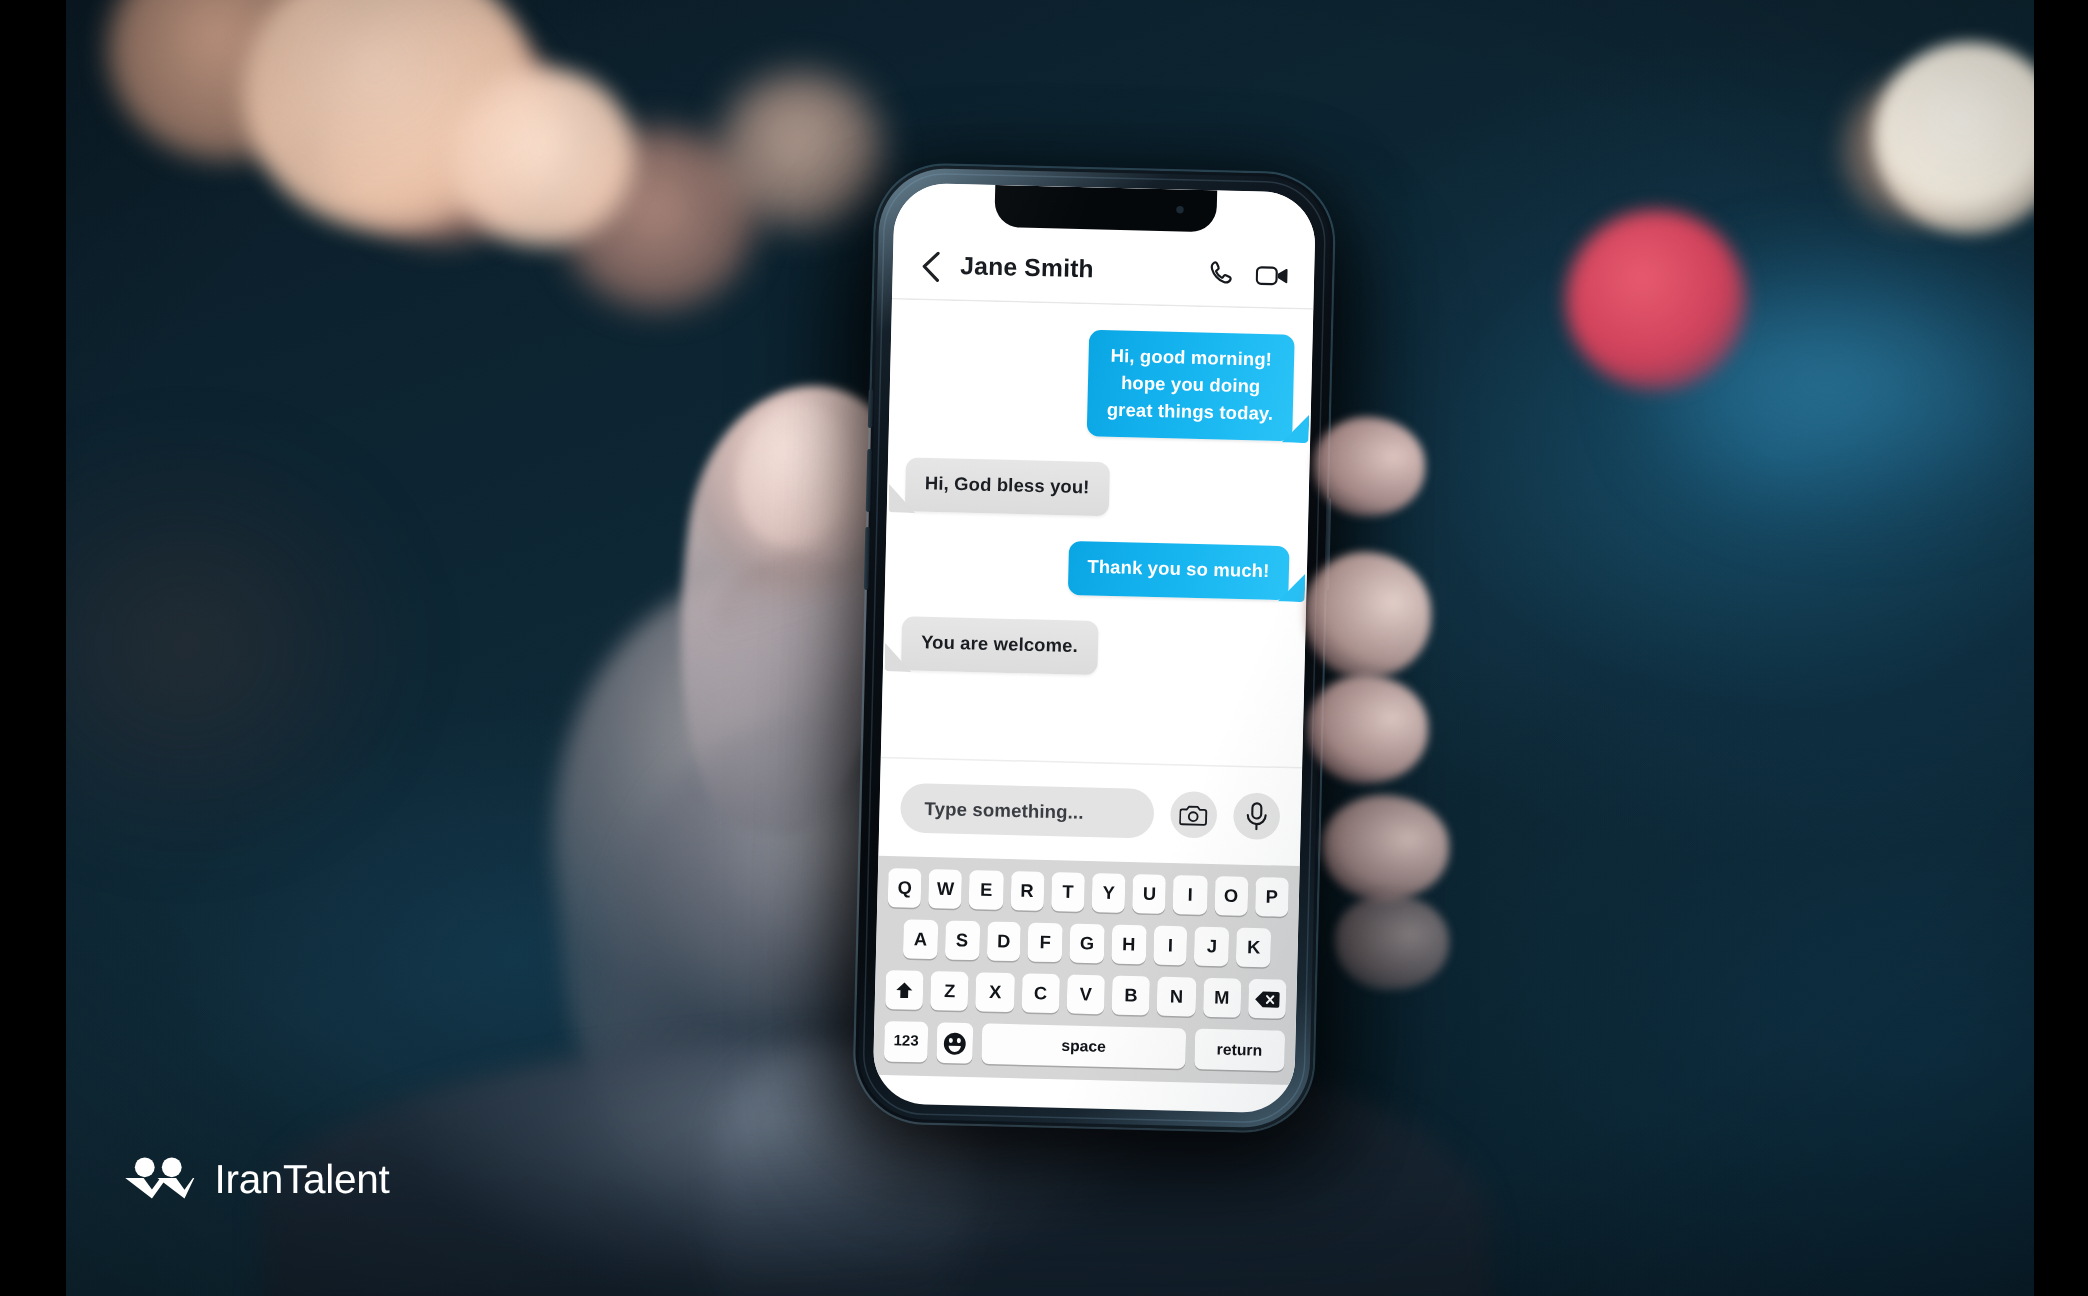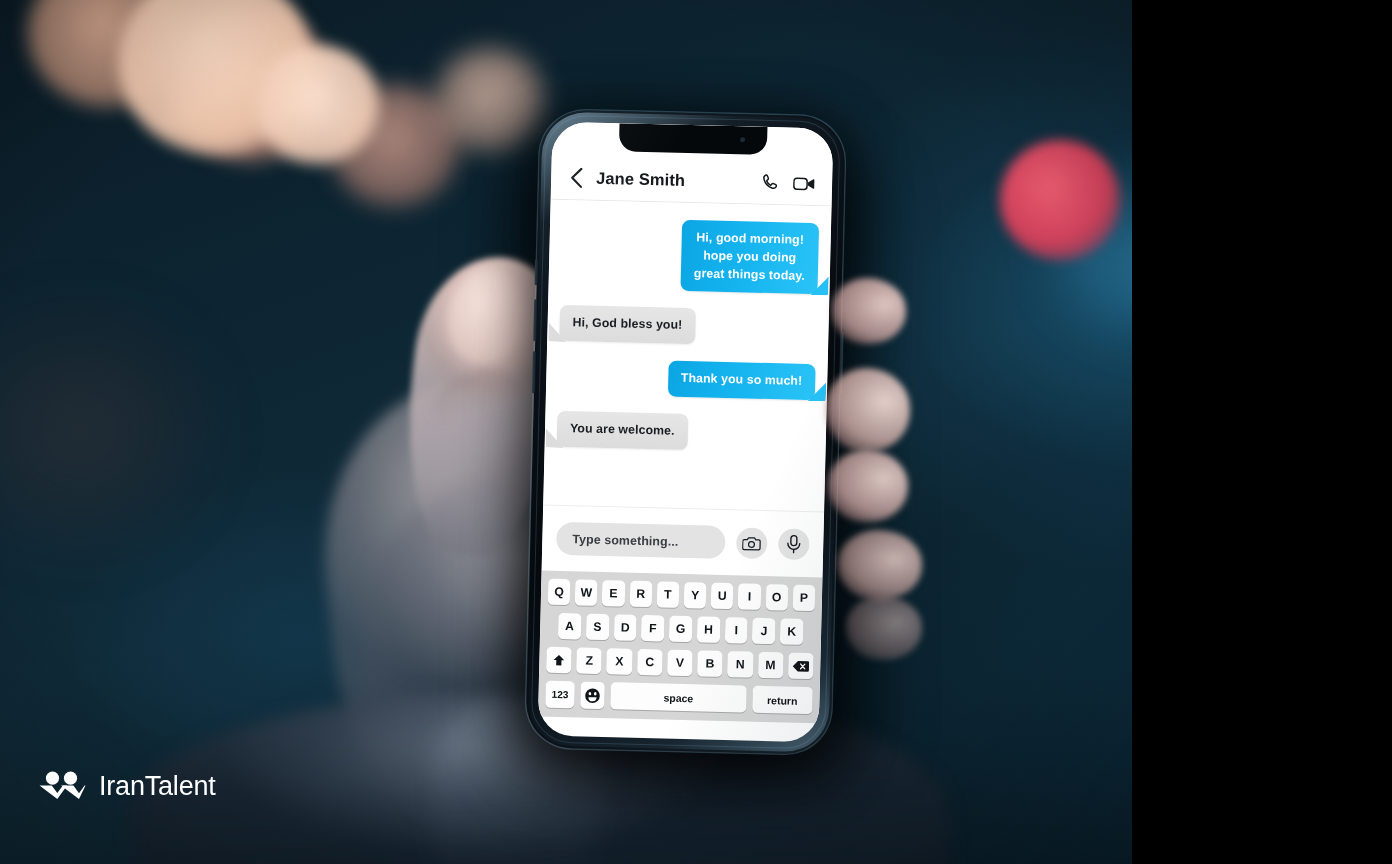--- a/index.html
+++ b/index.html
@@ -1,23 +1,24 @@
 <!DOCTYPE html>
 <html><head>
 <meta charset="utf-8">
 <style>
   html,body{margin:0;padding:0;background:#000;}
   *{box-sizing:border-box;}
 
   .stage{
     position:relative;
-    width:1132px;height:864px;
+    width:1312px;height:864px;
     overflow:hidden;
     font-family:"Liberation Sans", sans-serif;
     background:#0a1d29;
+    margin-left:44px;
   }
 
   
   .bg-base{
     position:absolute;inset:0;
     background:
       radial-gradient(ellipse 520px 380px at 1140px 300px, rgba(30,110,150,0.55) 0%, rgba(18,70,100,0.22) 45%, rgba(0,0,0,0) 72%),
       radial-gradient(ellipse 420px 300px at 300px 640px, rgba(22,72,100,0.40) 0%, rgba(10,40,58,0.12) 55%, rgba(0,0,0,0) 80%),
       radial-gradient(ellipse 700px 520px at 1250px 700px, rgba(16,66,95,0.45) 0%, rgba(8,34,50,0.15) 55%, rgba(0,0,0,0) 80%),
       linear-gradient(160deg,#0b1c27 0%, #0d2532 30%, #102b39 55%, #0b212c 80%, #081720 100%);

